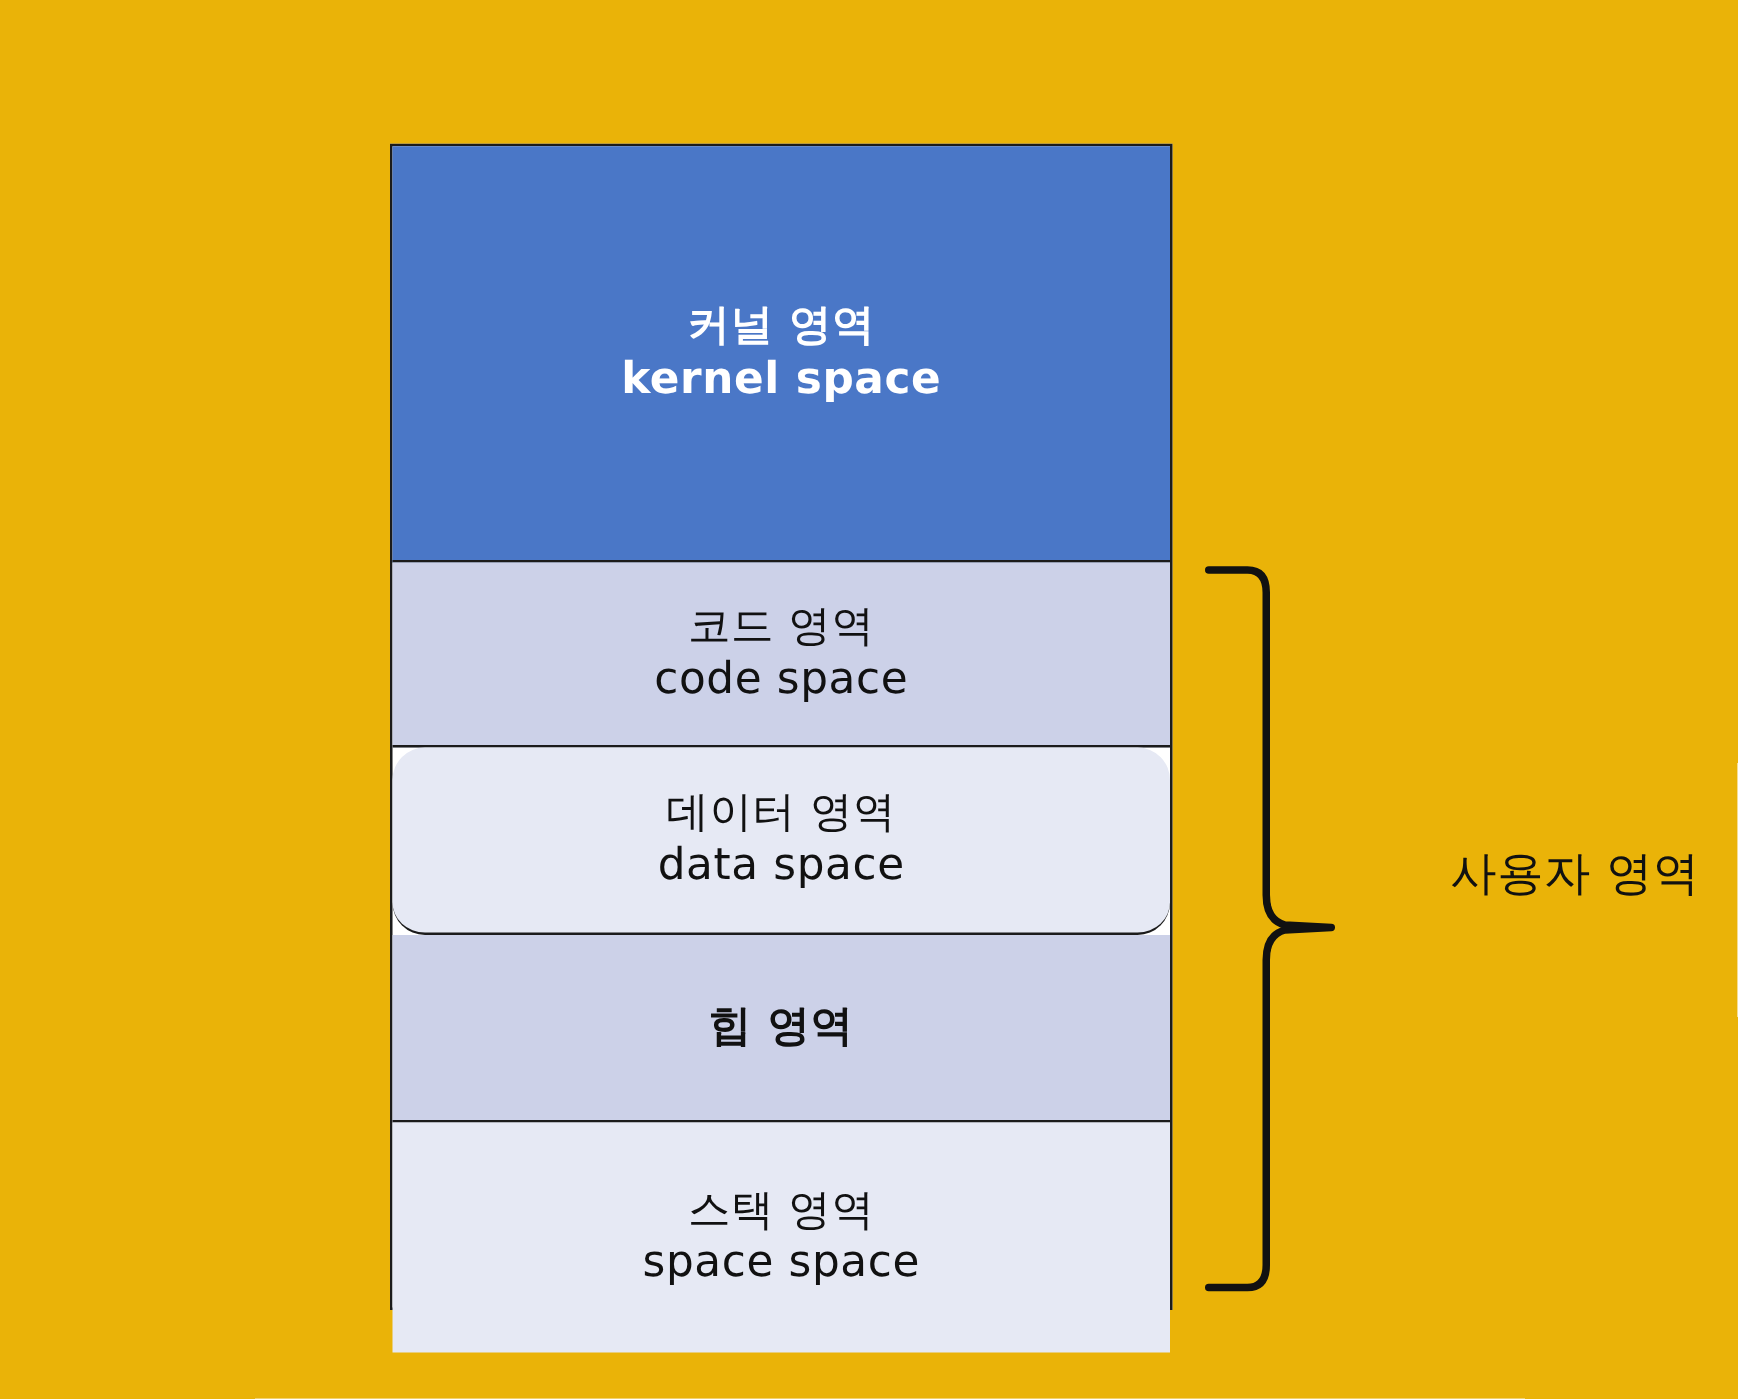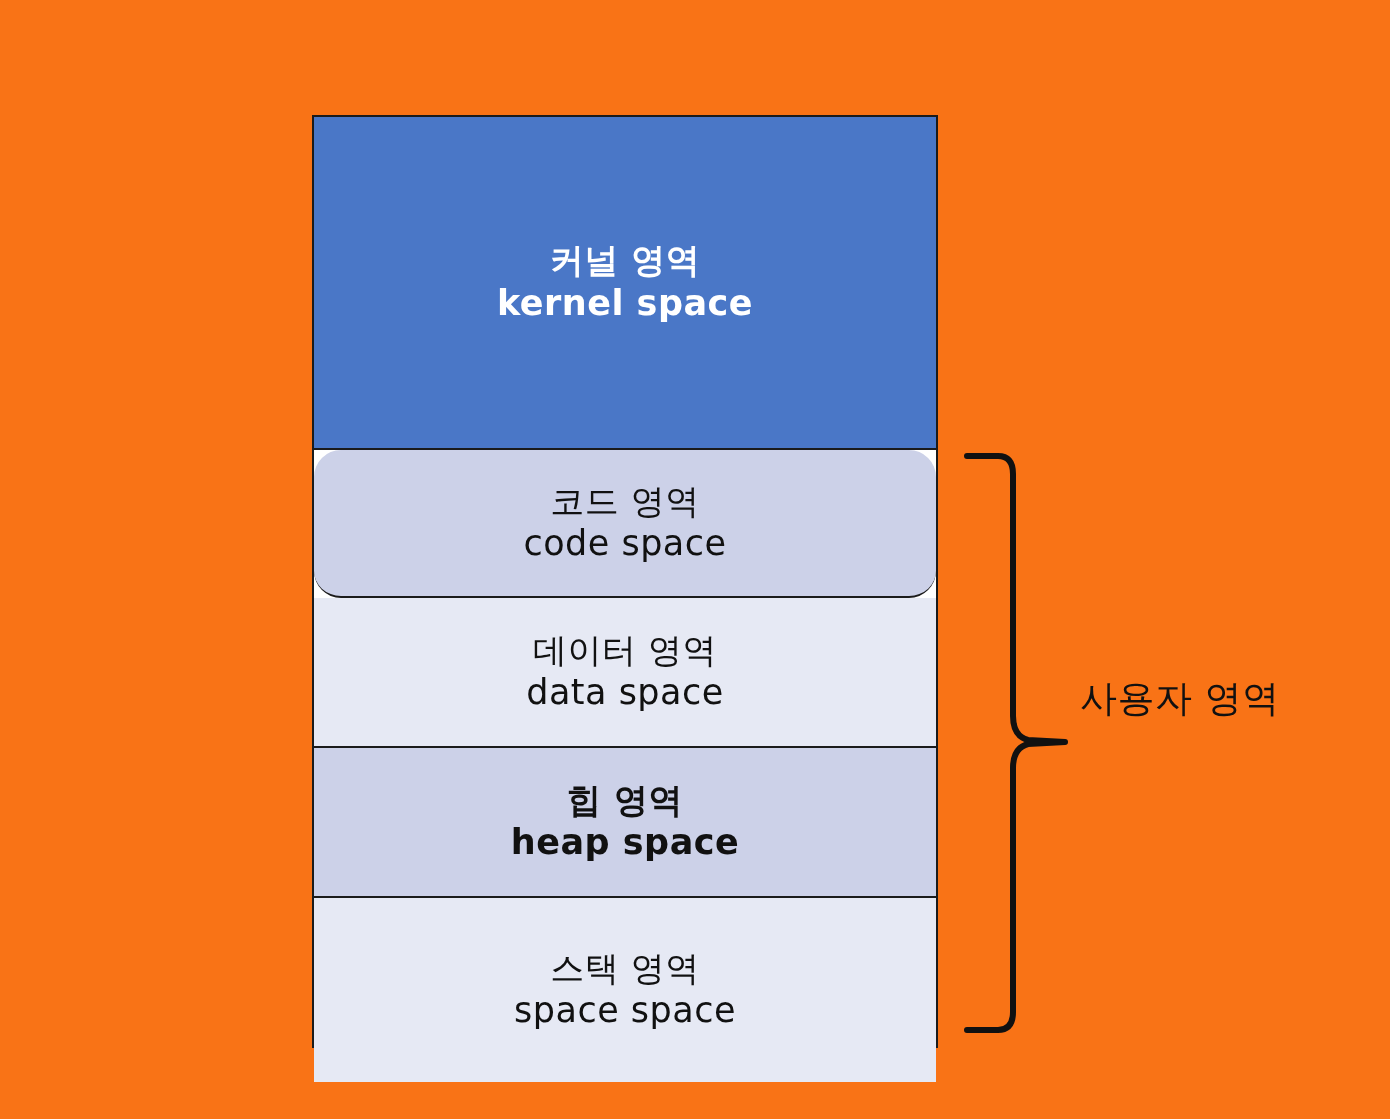--- a/index.html
+++ b/index.html
@@ -7,21 +7,21 @@
     padding: 0;
     background: #ffffff;
   }
   body {
     font-family: "DejaVu Sans", "Liberation Sans", sans-serif;
   }
   #canvas {
     position: relative;
     width: 1390px;
     height: 1119px;
-    background: #f97316;
+    background: #eab308;
     overflow: hidden;
   }
 
   
   #memory-map {
     position: absolute;
     left: 312px;
     top: 115px;
     width: 626px;
     height: 933px;
@@ -60,41 +60,41 @@
     top: 0;
     height: 333px;
     background: #4a77c7;
     color: #ffffff;
     border-bottom: 2px solid #1b1b1b;
   }
   #region-kernel .kr { font-weight: 700; }
   #region-kernel .en { font-weight: 700; }
 
   
-  #region-code  { top: 333px; height: 148px; background: #ccd1e8; color: #111111; border-bottom: 2px solid #1b1b1b; border-radius: 27px; }
-  #region-data  { top: 481px; height: 150px; background: #e6e9f4; color: #111111; border-bottom: 2px solid #1b1b1b; }
+  #region-code  { top: 333px; height: 148px; background: #ccd1e8; color: #111111; border-bottom: 2px solid #1b1b1b; }
+  #region-data  { top: 481px; height: 150px; background: #e6e9f4; color: #111111; border-bottom: 2px solid #1b1b1b; border-radius: 26px; }
   #region-heap  { top: 631px; height: 150px; background: #ccd1e8; color: #111111; border-bottom: 2px solid #1b1b1b; font-weight: bold; }
   #region-stack { top: 781px; height: 184px; background: #e6e9f4; color: #111111; }
 
   
   #user-space-brace {
     position: absolute;
     left: 960px;
     top: 444px;
     width: 120px;
     height: 600px;
   }
   #user-space-brace svg { display: block; }
 
   #user-space-label {
     position: absolute;
     left: 1080px;
     top: 676px;
     width: 280px;
-    text-align: left;
+    text-align: right;
     color: #111111;
     line-height: 1.22;
   }
   #user-space-label .kr { display: block; font-size: 37px; letter-spacing: 0.5px; }
   #user-space-label .en { display: block; font-size: 37px; letter-spacing: 0.5px; }
 </style>
 </head>
 <body>
 
 <div id="canvas">
@@ -111,21 +111,20 @@
       <span class="en">code space</span>
     </div>
 
     <div class="region" id="region-data">
       <span class="kr">데이터 영역</span>
       <span class="en">data space</span>
     </div>
 
     <div class="region" id="region-heap">
       <span class="kr">힙 영역</span>
-      <span class="en">heap space</span>
     </div>
 
     <div class="region" id="region-stack">
       <span class="kr">스택 영역</span>
       <span class="en">space space</span>
     </div>
 
   </div>
 
   <div id="user-space-brace">

